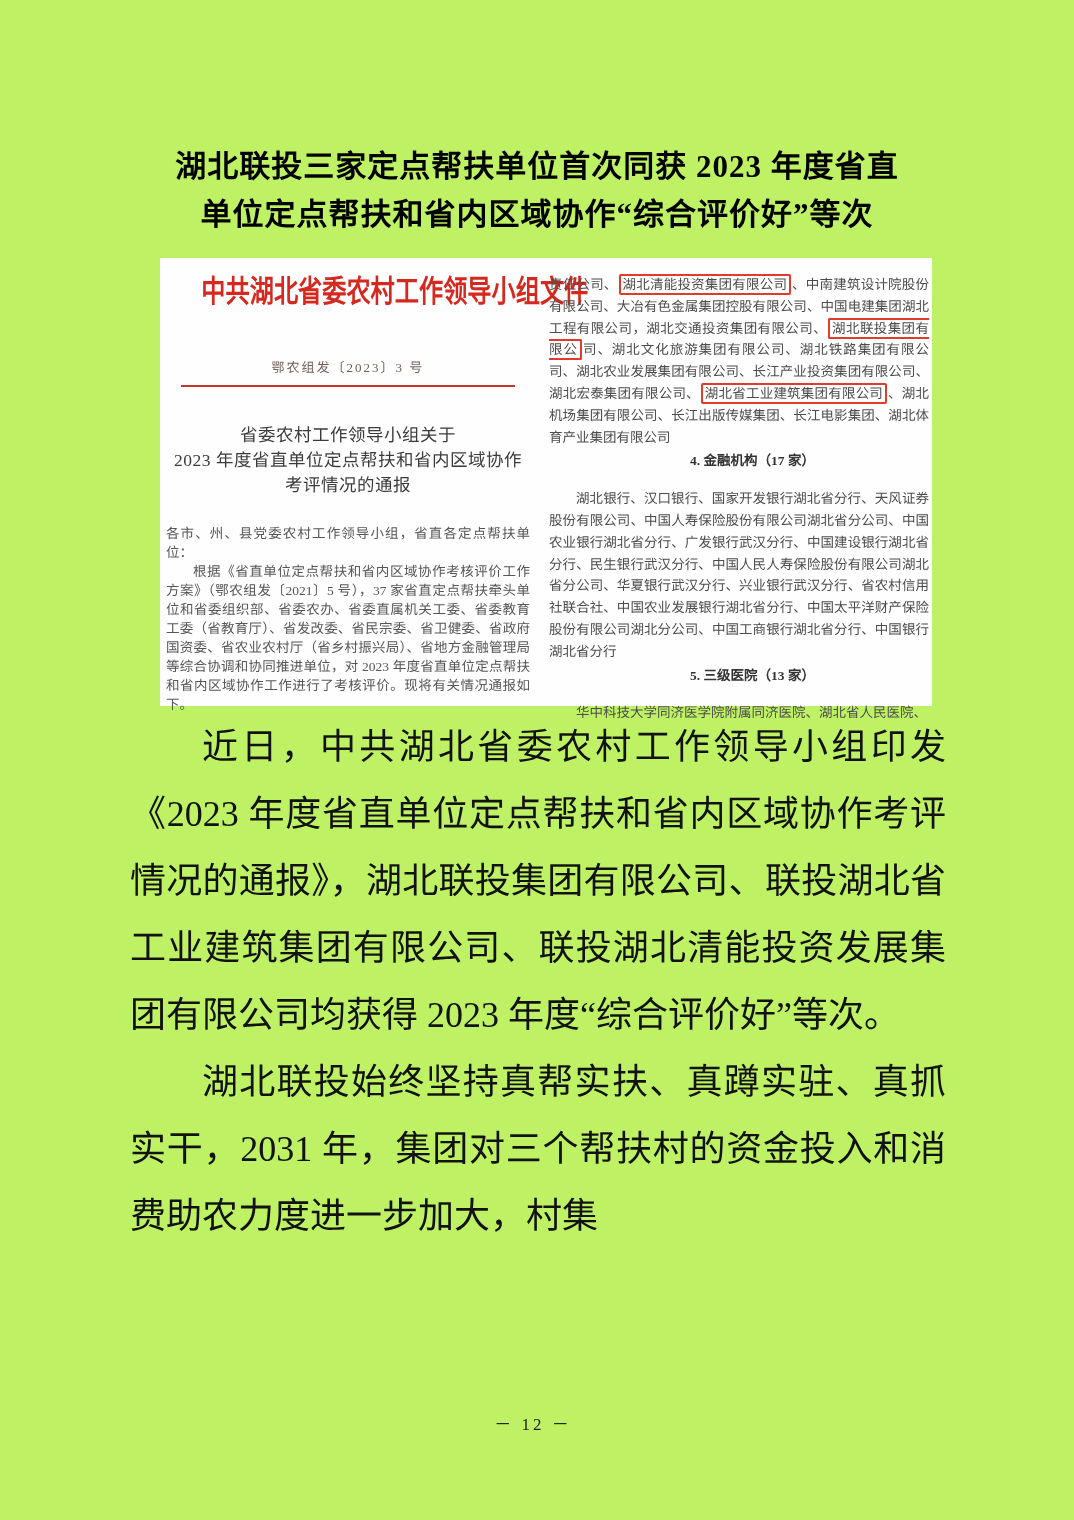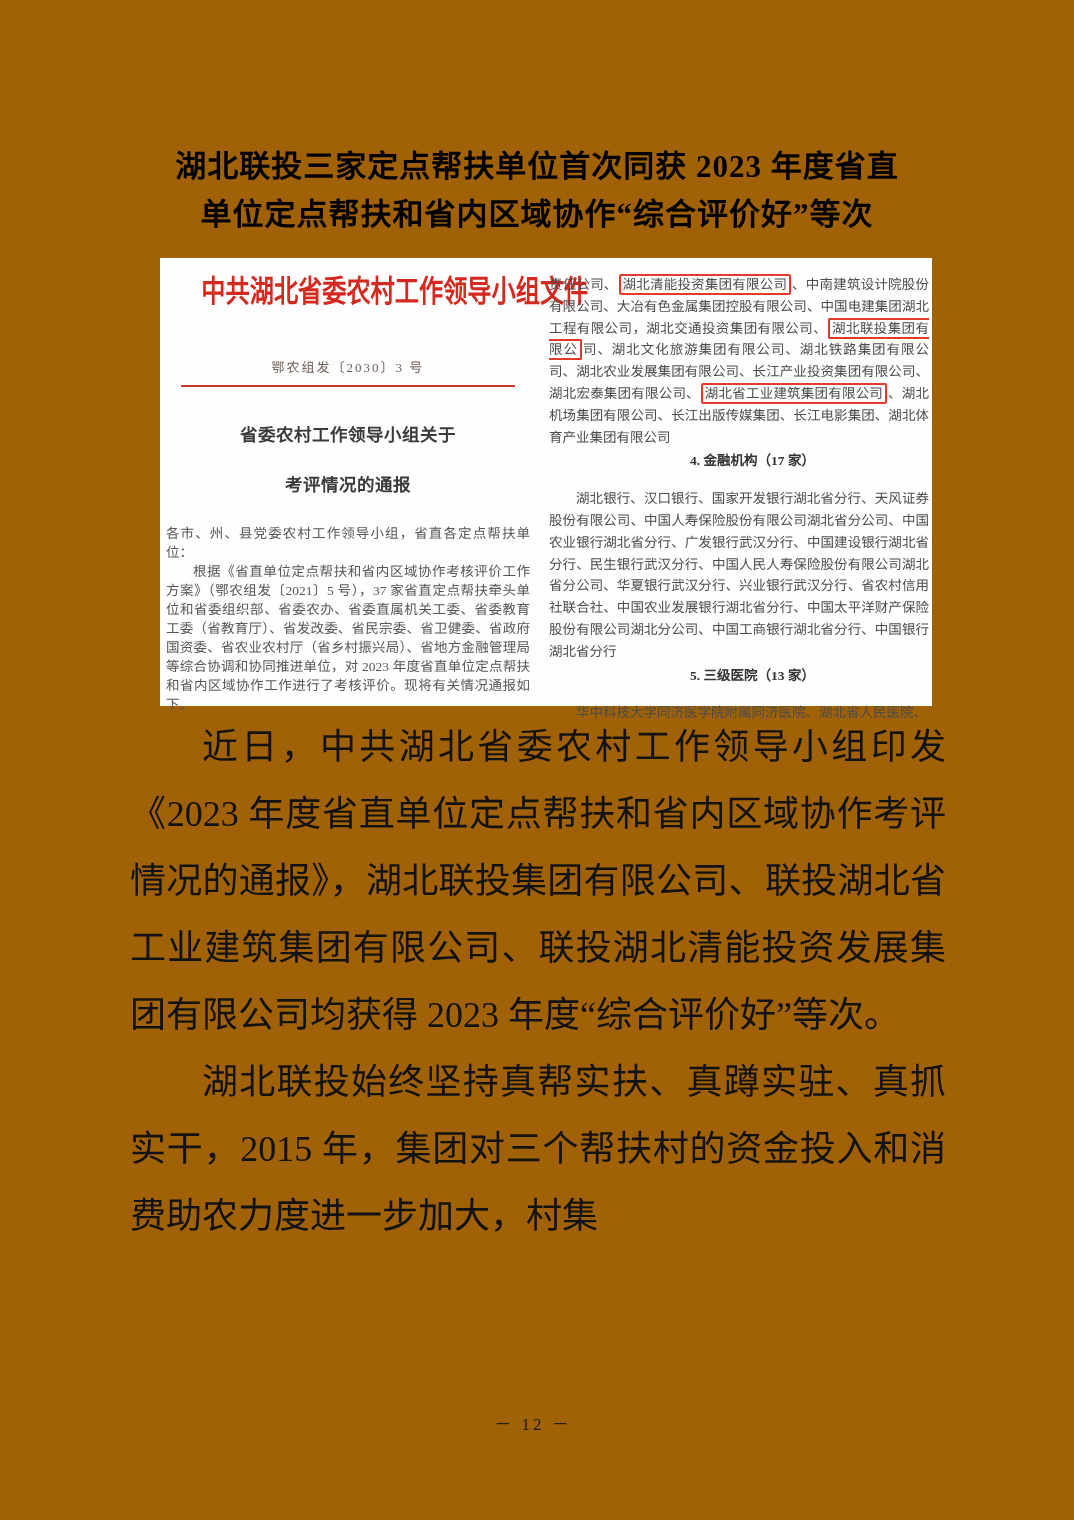--- a/index.html
+++ b/index.html
@@ -3,21 +3,21 @@
 <meta charset="utf-8">
 <style>
   :root{
     --letterhead-red:#d5281e;
     --rule-red:#c5372b;
     --box-red:#e23a2b;
   }
   *{box-sizing:border-box;}
   html,body{margin:0;padding:0;background:#ffffff;}
   .sheet{
-    position:relative;width:1074px;height:1520px;background:#a16207;overflow:hidden;
+    position:relative;width:1074px;height:1520px;background:#bef264;overflow:hidden;
     font-family:"Liberation Serif","DejaVu Serif",serif;
   }
   
   .headline{
     position:absolute;top:122px;left:80px;right:80px;
     text-align:center;font-weight:bold;color:#000;
     font-size:31px;line-height:48px;letter-spacing:1px;
   }
   
   .scan{position:absolute;top:258px;left:160px;width:772px;height:448px;background:#fefefe;}
@@ -28,21 +28,21 @@
     margin-top:8px;text-align:center;white-space:nowrap;
     color:var(--letterhead-red);font-weight:bold;font-size:31px;
     transform:scaleX(0.78);transform-origin:50% 0;letter-spacing:0px;
   }
   .doc-number{
     margin-top:46px;text-align:center;
     font-size:13px;color:#6e5d55;letter-spacing:2px;
   }
   .red-rule{width:334px;margin:9px auto 0;border-top:2.5px solid var(--rule-red);}
   .doc-title{
-    margin-top:36px;text-align:center;font-weight:bold;
+    margin-top:36px;text-align:center;font-weight:normal;
     font-size:17.5px;line-height:25px;color:#3b3b3b;letter-spacing:0.5px;
   }
   .scan-body{margin-top:26px;padding:0 6px;}
   .scan-para{
     margin:0;font-size:13.5px;color:#565656;text-align:justify;
   }
   .scan-left .scan-para{line-height:19px;}
   .scan-right{padding:0 3px;}
   .scan-right .scan-para{line-height:21.8px;color:#4c4c4c;margin-top:10px;}
   .scan-right .scan-para.flow{margin-top:16px;}
@@ -74,43 +74,43 @@
 
   <h1 class="headline">
     <span>湖北联投三家定点帮扶单位首次同获 2023 年度省直</span><br>
     <span>单位定点帮扶和省内区域协作“综合评价好”等次</span>
   </h1>
 
   <div class="scan">
 
     <div class="scan-col scan-left">
       <div class="letterhead">中共湖北省委农村工作领导小组文件</div>
-      <div class="doc-number">鄂农组发〔2030〕3 号</div>
+      <div class="doc-number">鄂农组发〔2023〕3 号</div>
       <div class="red-rule"></div>
       <div class="doc-title">
         <span>省委农村工作领导小组关于</span><br>
-        <br>
+        <span>2023 年度省直单位定点帮扶和省内区域协作</span><br>
         <span>考评情况的通报</span>
       </div>
       <div class="scan-body">
         <p class="scan-para">各市、州、县党委农村工作领导小组，省直各定点帮扶单位：</p>
         <p class="scan-para indent">根据《省直单位定点帮扶和省内区域协作考核评价工作方案》（鄂农组发〔2021〕5 号），37 家省直定点帮扶牵头单位和省委组织部、省委农办、省委直属机关工委、省委教育工委（省教育厅）、省发改委、省民宗委、省卫健委、省政府国资委、省农业农村厅（省乡村振兴局）、省地方金融管理局等综合协调和协同推进单位，对 2023 年度省直单位定点帮扶和省内区域协作工作进行了考核评价。现将有关情况通报如下。</p>
       </div>
     </div>
 
     <div class="scan-col scan-right">
       <p class="scan-para flow"><span>责任公司、</span><span class="red-box">湖北清能投资集团有限公司</span><span>、中南建筑设计院股份有限公司、大冶有色金属集团控股有限公司、中国电建集团湖北工程有限公司，湖北交通投资集团有限公司、</span><span class="red-box">湖北联投集团有限公</span><span>司、湖北文化旅游集团有限公司、湖北铁路集团有限公司、湖北农业发展集团有限公司、长江产业投资集团有限公司、湖北宏泰集团有限公司、</span><span class="red-box">湖北省工业建筑集团有限公司</span><span>、湖北机场集团有限公司、长江出版传媒集团、长江电影集团、湖北体育产业集团有限公司</span></p>
       <p class="scan-heading">4. 金融机构（17 家）</p>
       <p class="scan-para flow indent">湖北银行、汉口银行、国家开发银行湖北省分行、天风证券股份有限公司、中国人寿保险股份有限公司湖北省分公司、中国农业银行湖北省分行、广发银行武汉分行、中国建设银行湖北省分行、民生银行武汉分行、中国人民人寿保险股份有限公司湖北省分公司、华夏银行武汉分行、兴业银行武汉分行、省农村信用社联合社、中国农业发展银行湖北省分行、中国太平洋财产保险股份有限公司湖北分公司、中国工商银行湖北省分行、中国银行湖北省分行</p>
       <p class="scan-heading">5. 三级医院（13 家）</p>
       <p class="scan-para flow indent">华中科技大学同济医学院附属同济医院、湖北省人民医院、</p>
     </div>
 
   </div>
 
   <div class="article">
     <p>近日，中共湖北省委农村工作领导小组印发《2023 年度省直单位定点帮扶和省内区域协作考评情况的通报》，湖北联投集团有限公司、联投湖北省工业建筑集团有限公司、联投湖北清能投资发展集团有限公司均获得 2023 年度“综合评价好”等次。</p>
-    <p>湖北联投始终坚持真帮实扶、真蹲实驻、真抓实干，2015 年，集团对三个帮扶村的资金投入和消费助农力度进一步加大，村集</p>
+    <p>湖北联投始终坚持真帮实扶、真蹲实驻、真抓实干，2031 年，集团对三个帮扶村的资金投入和消费助农力度进一步加大，村集</p>
   </div>
 
   <div class="page-number">－ 12 －</div>
 
 </div>
 
 </body></html>

